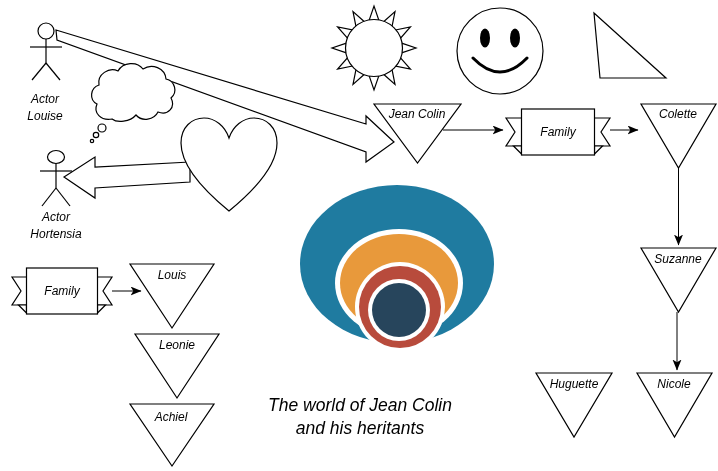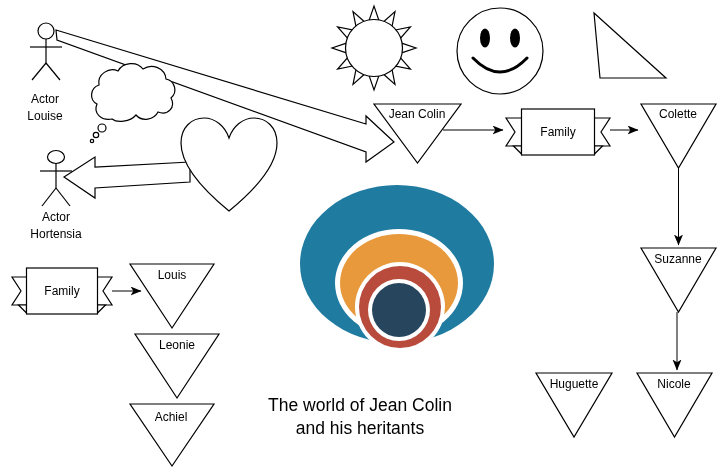--- a/index.html
+++ b/index.html
@@ -1,17 +1,17 @@
 <!DOCTYPE html>
 <html><head>
 <meta charset="utf-8">
 <style>
   html,body{margin:0;padding:0;background:#fff;}
   .canvas{position:relative;width:718px;height:471px;background:#ffffff;overflow:hidden;
-          font-family:"Liberation Sans",sans-serif;}
+          font-family:"Liberation Sans",sans-serif;font-style:italic;}
   svg{display:block;}
   svg text{font-family:"Liberation Sans",sans-serif;fill:#000;}
   .lbl{font-size:12px;text-anchor:middle;}
   .title-text{font-size:17.5px;text-anchor:middle;}
   .shape{fill:#ffffff;stroke:#000;stroke-width:1.2;}
   .thin{stroke:#000;stroke-width:1.2;fill:none;}
   .conn{stroke:#000;stroke-width:1;fill:none;}
 </style>
 </head>
 <body>

